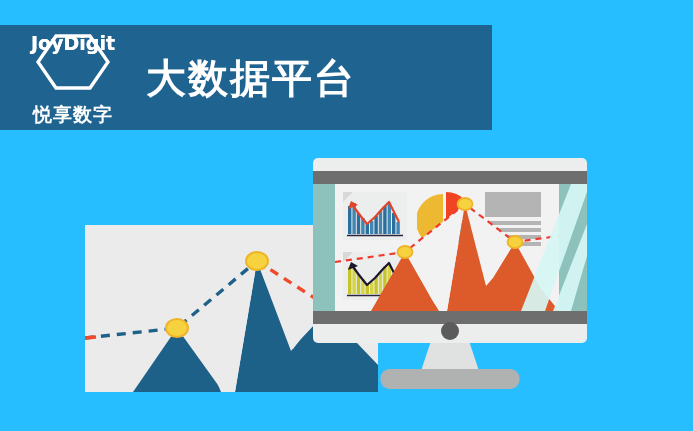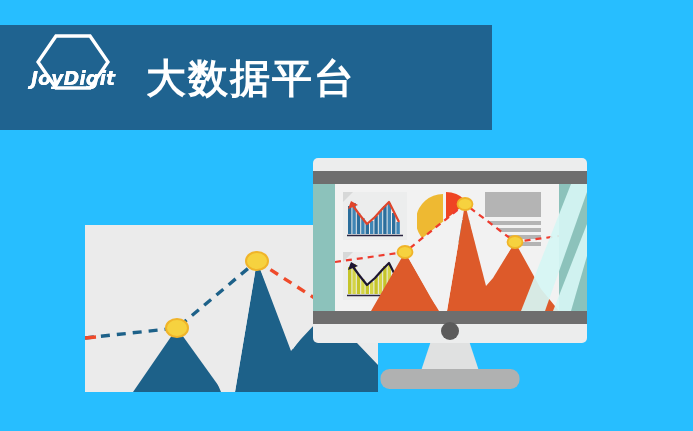--- a/index.html
+++ b/index.html
@@ -12,23 +12,22 @@
   #stage{position:absolute;left:0;top:0;width:693px;height:431px;background:#27beff;overflow:hidden;}
 
   
   .header-bar{
     position:absolute;left:0;top:25px;width:492px;height:105px;
     background:#1f6390;
     display:flex;align-items:center;
   }
   .logo-block{
     position:relative;width:118px;height:92px;margin-left:14px;
-    display:flex;flex-direction:row;align-items:center;justify-content:center;
+    display:flex;flex-direction:column;align-items:center;justify-content:space-between;
     flex:0 0 auto;
-    font-style:italic;
   }
   .logo-hex{position:absolute;left:22px;top:2px;width:74px;height:56px;}
   .logo-word{
     position:relative;z-index:2;color:#ffffff;font-weight:bold;
     font-size:19px;letter-spacing:0px;line-height:1;
     font-family:"DejaVu Sans",sans-serif;
     margin-top:2px;
     text-shadow:0 0 0 #fff;
   }
   .logo-sub{
@@ -90,20 +89,21 @@
 
 <div id="stage">
 
   <div class="header-bar">
 
     <div class="logo-block">
       <svg class="logo-hex" viewBox="0 0 74 56">
         <polygon points="20,2 54,2 72,28 54,54 20,54 2,28" fill="none" stroke="#ffffff" stroke-width="3.4" stroke-linejoin="miter"></polygon>
       </svg>
       <div class="logo-word">JoyDigit</div>
+      <div class="logo-sub">悦享数字</div>
     </div>
 
     <div class="header-title">大数据平台</div>
   </div>
 
   <div class="left-panel">
     <svg width="293" height="167" viewBox="0 0 293 167">
 
       <path d="M -10,167 L 48,167 L 92,103 L 128,148 L 136,167 L 150,167 L 172,36 L 208,124 L 216,112
                L 245,83 L 272,118 L 293,140 L 293,167 Z" fill="#1d6189"></path>

